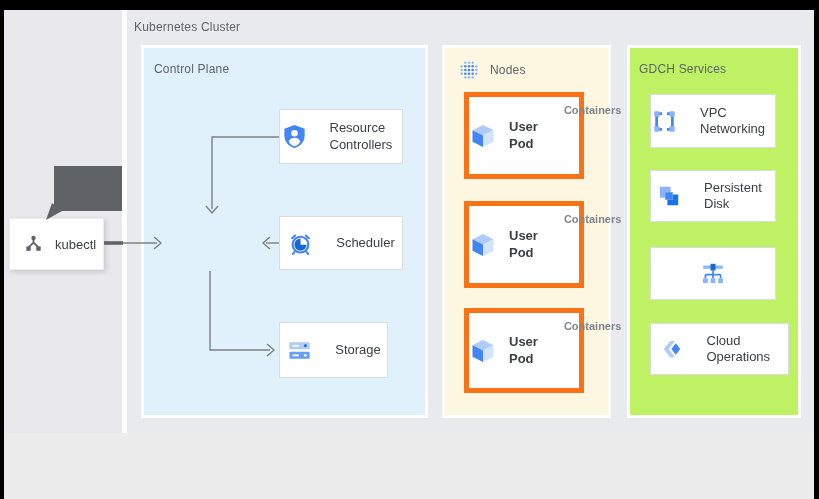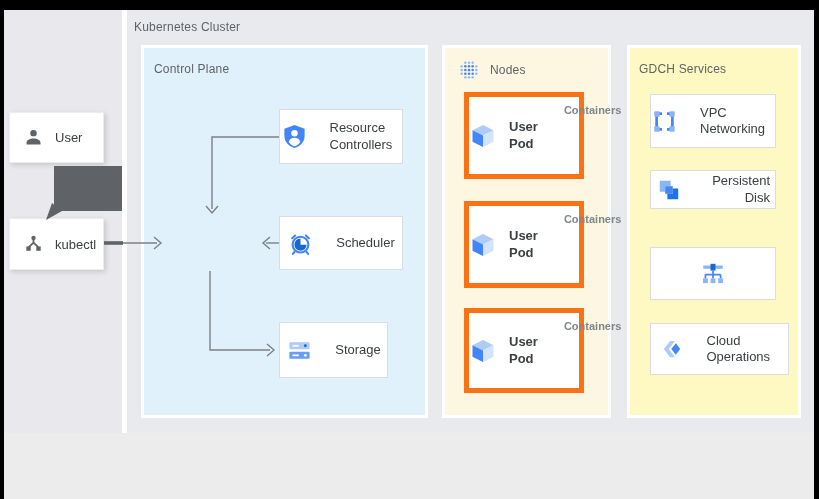--- a/index.html
+++ b/index.html
@@ -7,21 +7,21 @@
        font-family:"Liberation Sans",sans-serif;-webkit-font-smoothing:antialiased;}
   #diagram{position:absolute;left:4px;top:10px;width:810px;height:489px;background:#fff;}
   .abs{position:absolute;}
   .left-col{left:0;top:0;width:118px;height:423px;background:#e9e9ed;}
   .cluster{left:123px;top:0;width:687px;height:423px;background:#e8eaed;}
   .footer-strip{left:0;top:423px;width:810px;height:66px;background:#ececec;}
   .cluster-title{left:7px;top:10px;font-size:12px;color:#5f6368;letter-spacing:.2px;}
   .panel{position:absolute;box-shadow:0 0 0 3px #fff;}
   .panel-blue{left:17px;top:38px;width:281px;height:367px;background:#e1f1fb;}
   .panel-yellow{left:318px;top:38px;width:163px;height:367px;background:#fdf7e2;}
-  .panel-green{left:503px;top:38px;width:168px;height:367px;background:#fef9c3;}
+  .panel-green{left:503px;top:38px;width:168px;height:367px;background:#bef264;}
   .panel-title{position:absolute;font-size:12px;color:#5f6368;letter-spacing:.2px;}
   .card{position:absolute;background:#fff;border:1px solid #dadce0;box-sizing:border-box;
         display:flex;align-items:center;justify-content:center;gap:22px;}
   .card-label{font-size:13px;color:#3c4043;line-height:1.25;}
   .node-box{position:absolute;background:#fff;border:1px solid #ececec;box-sizing:border-box;
             box-shadow:2px 2px 5px rgba(0,0,0,.14);display:flex;align-items:center;gap:11px;padding-left:13px;}
   .node-label{font-size:13px;color:#3c4043;}
   .icon{display:inline-flex;flex:0 0 auto;}
   .pod{position:absolute;background:#fff;border:5px solid #f97316;box-sizing:border-box;
        display:flex;flex-direction:row;font-weight:bold;}
@@ -176,21 +176,21 @@
                 <rect x="2.9" y="2.9" width="4.8" height="4.8" rx="0.8"></rect>
                 <rect x="16.3" y="2.9" width="4.8" height="4.8" rx="0.8"></rect>
                 <rect x="2.9" y="16.3" width="4.8" height="4.8" rx="0.8"></rect>
                 <rect x="16.3" y="16.3" width="4.8" height="4.8" rx="0.8"></rect>
               </g>
             </svg>
         </span>
         <span class="card-label" style="width:76px;">VPC Networking</span>
       </div>
 
-      <div class="card" style="left:20px;top:122px;width:126px;height:39px;text-align:right;">
+      <div class="card" style="left:20px;top:122px;width:126px;height:52px;">
         <span class="icon">
           <svg width="26" height="26" viewBox="0 0 24 24">
               <path d="M3.5 3.5h10v5h-5v5h-5z" fill="#8ab4f8"></path>
               <path d="M20.5 20.5h-10v-5h5v-5h5z" fill="#1a73e8"></path>
               <rect x="8.5" y="8.5" width="7" height="7" fill="#4285f4"></rect>
             </svg>
         </span>
         <span class="card-label" style="width:66px;">Persistent Disk</span>
       </div>
 
@@ -216,29 +216,20 @@
               <path d="M15.5 6.7 19.6 12l-4.1 5.3L11.4 12z" fill="#4285f4"></path>
             </svg>
         </span>
         <span class="card-label" style="width:74px;">Cloud Operations</span>
       </div>
     </div>
   </div>
 
   <div class="abs footer-strip"></div>
 
-  <div class="node-box" style="left:5px;top:102px;width:95px;height:51px;">
-    <span class="icon">
-      <svg width="21" height="21" viewBox="0 0 24 24" fill="#5f6368">
-          <circle cx="12" cy="7" r="3.7"></circle>
-          <path d="M12 13c-4.5 0-8 1.9-8 5.2V20h16v-1.8c0-3.3-3.5-5.2-8-5.2z"></path>
-        </svg>
-    </span>
-    <span class="node-label">User</span>
-  </div>
 
   <div class="node-box" style="left:5px;top:208px;width:95px;height:52px;">
     <span class="icon">
       <svg width="21" height="21" viewBox="0 0 24 24">
           <circle cx="12" cy="4.6" r="2.5" fill="#5f6368"></circle>
           <path d="M12 6.8v3M12 9.8 6.6 15M12 9.8 17.4 15" stroke="#5f6368" stroke-width="2.1" fill="none"></path>
           <rect x="3.8" y="14.2" width="5" height="5" fill="#5f6368"></rect>
           <rect x="15.2" y="14.2" width="5" height="5" fill="#5f6368"></rect>
         </svg>
     </span>

